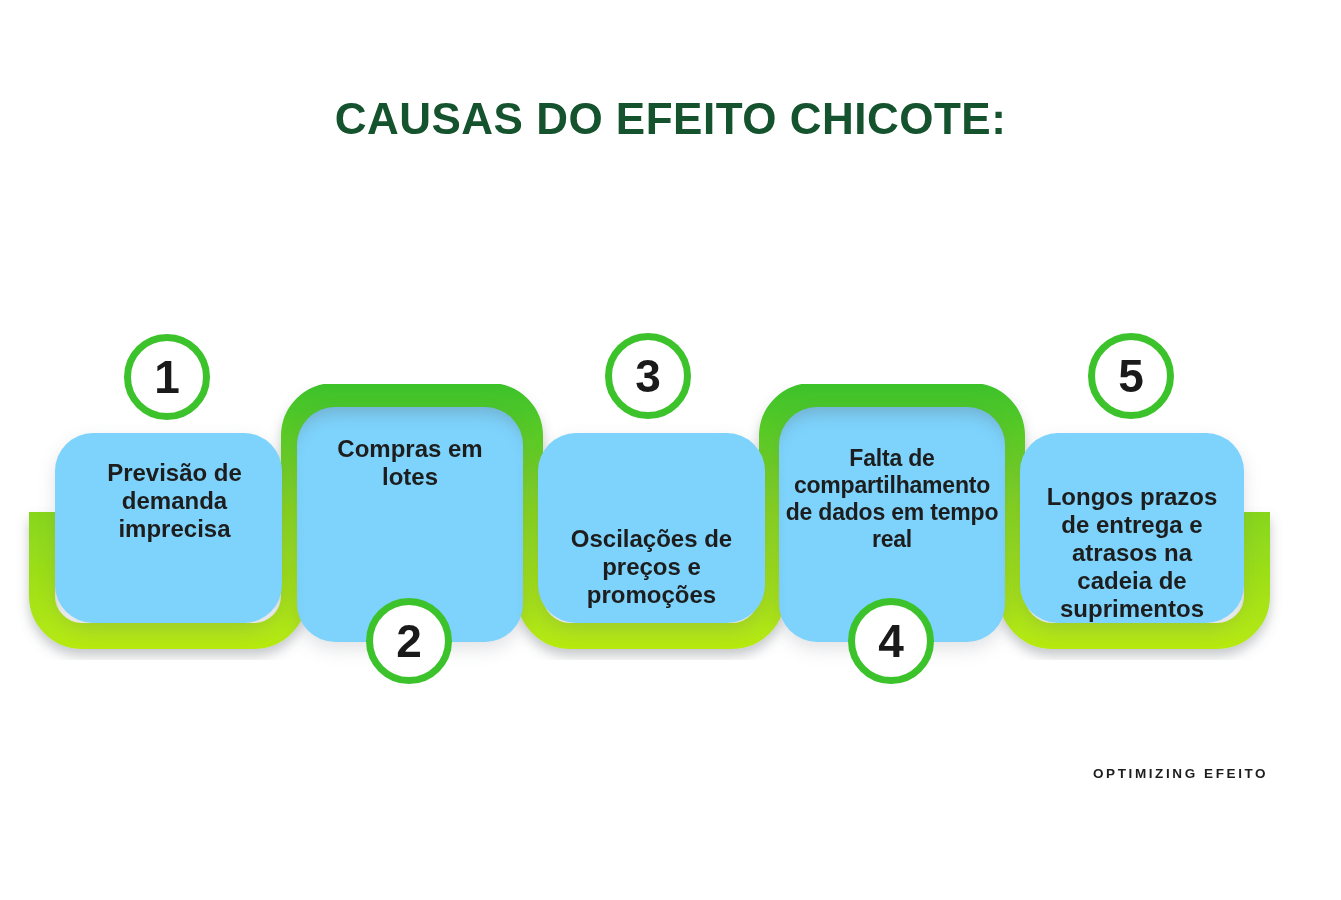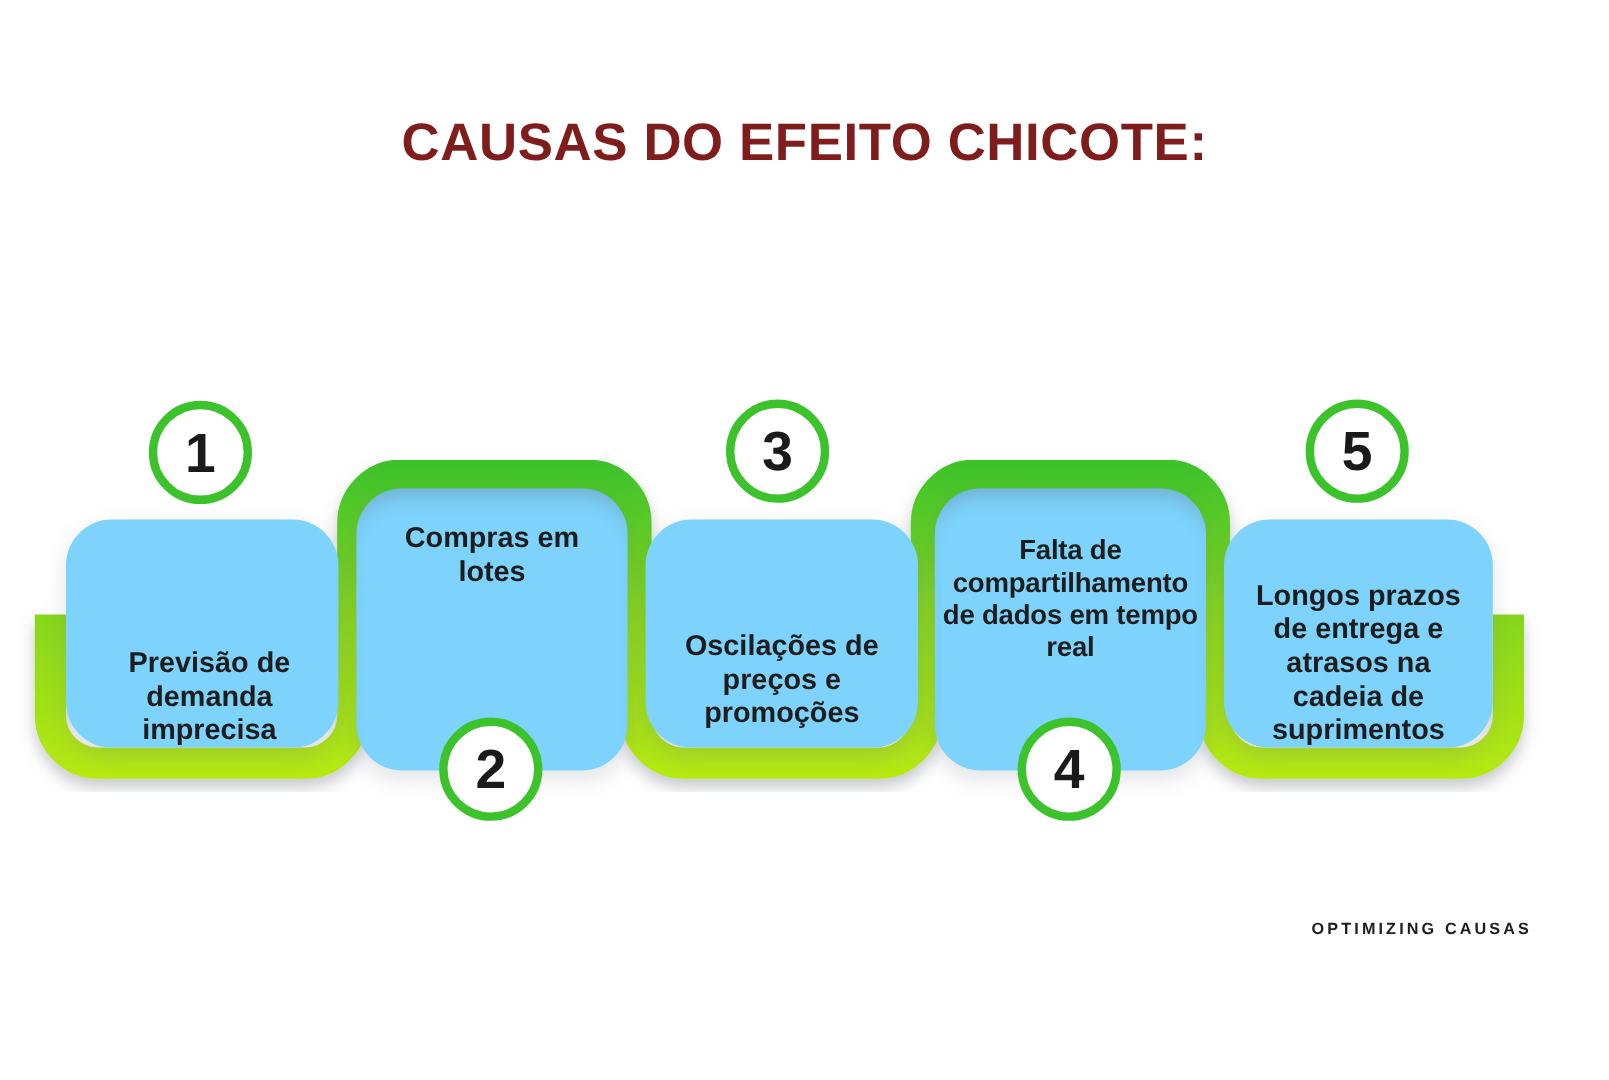--- a/index.html
+++ b/index.html
@@ -10,21 +10,21 @@
     overflow:hidden;
     font-family:"Liberation Sans","DejaVu Sans",sans-serif;
   }
   .title{
     position:absolute;
     left:0;top:94px;width:100%;
     text-align:center;
     font-size:44px;
     font-weight:800;
     letter-spacing:0.5px;
-    color:#7f1d1d;
+    color:#14532d;
     margin:0;
   }
   .snake{
     position:absolute;left:0;top:0;z-index:1;
   }
   .card{
     position:absolute;z-index:2;
     background:#7dd3fc;
     border-radius:38px;
     box-shadow:0 7px 18px rgba(105,112,125,0.20);
@@ -32,21 +32,21 @@
     box-sizing:border-box;
     color:#1d1d1d;
   }
   .card .label{
     font-size:24px;
     line-height:28px;
     font-weight:700;
     text-align:center;
     color:#1d1d1d;
   }
-  .card1{left:55px;top:433px;width:227px;height:190px;justify-content:flex-end;padding:26px 12px 0 24px;}
+  .card1{left:55px;top:433px;width:227px;height:190px;justify-content:flex-start;padding:26px 12px 0 24px;}
   .card2{left:297px;top:407px;width:226px;height:235px;justify-content:flex-start;padding:28px 24px 0 24px;
          box-shadow:0 7px 18px rgba(105,112,125,0.20), inset 0 16px 16px -10px rgba(90,96,105,0.30);}
   .card3{left:538px;top:433px;width:227px;height:190px;justify-content:flex-end;padding:0 24px 14px 24px;}
   .card4{left:779px;top:407px;width:226px;height:235px;justify-content:flex-start;padding:38px 4px 0 4px;
          box-shadow:0 7px 18px rgba(105,112,125,0.20), inset 0 16px 16px -10px rgba(90,96,105,0.30);}
   .card4 .label{font-size:23px;line-height:27px;letter-spacing:-0.2px;}
   .card5{left:1020px;top:433px;width:224px;height:190px;justify-content:flex-end;padding:10px 20px 0 20px;}
 
   .num{
     position:absolute;z-index:3;
@@ -149,16 +149,16 @@
     <span>3</span>
   </div>
   <div class="num num4">
     <span>4</span>
   </div>
   <div class="num num5">
     <span>5</span>
   </div>
 
   <div class="logo">
-    <div class="tagline">OPTIMIZING CAUSAS</div>
+    <div class="tagline">OPTIMIZING EFEITO</div>
   </div>
 
 </div>
 
 </body></html>

